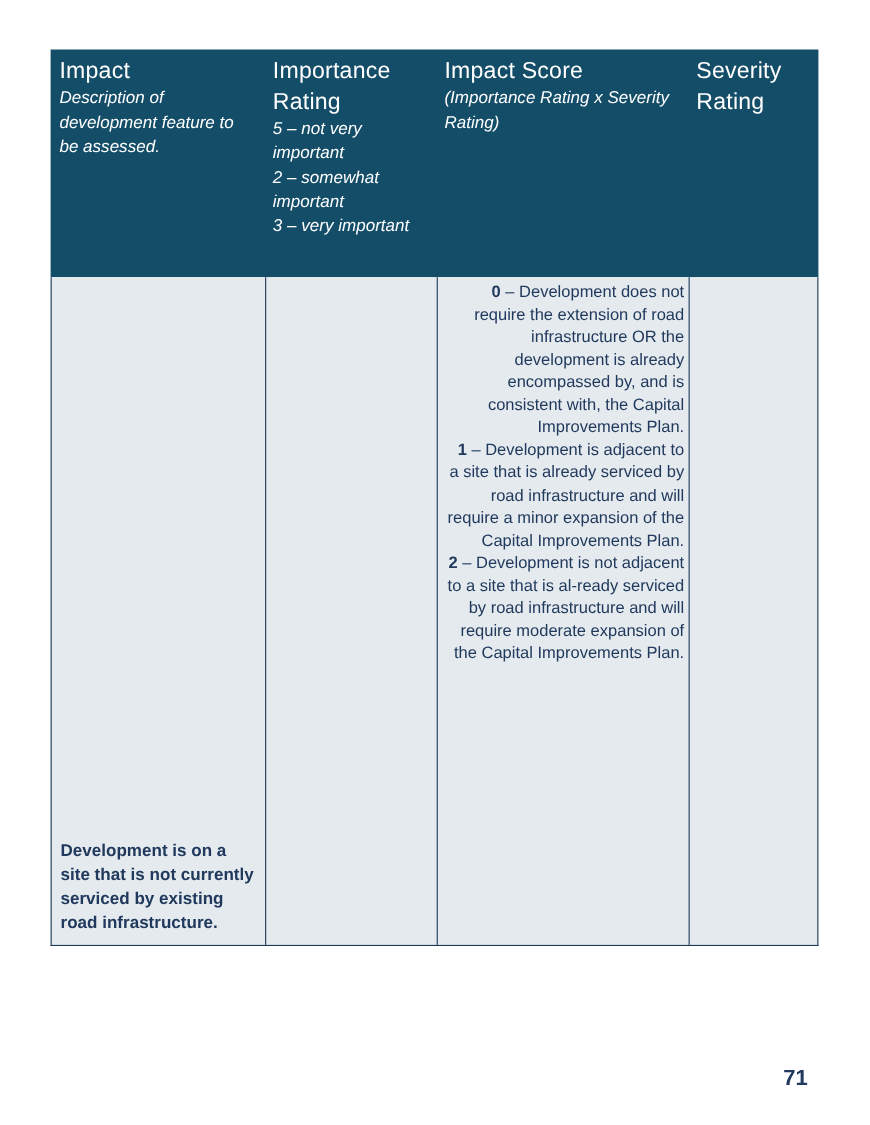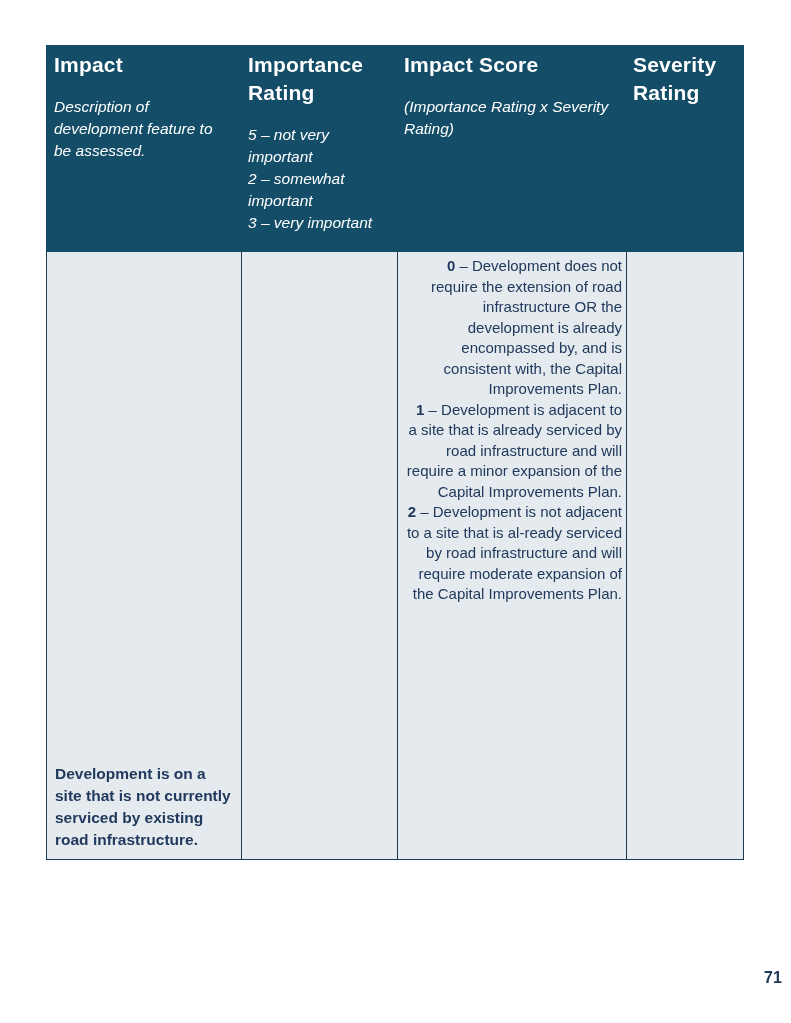--- a/index.html
+++ b/index.html
@@ -25,26 +25,25 @@
     height: 207px;
     box-sizing: border-box;
   }
   .th {
     padding: 6px 8px 0 8px;
     box-sizing: border-box;
     overflow: hidden;
   }
   .th-title {
     font-size: 21px;
-    font-weight: bold;
+    font-weight: normal;
     line-height: 28px;
     letter-spacing: 0.2px;
   }
   .th-sub {
-    margin-top: 17px;
     font-style: italic;
     font-size: 15.5px;
     line-height: 22px;
   }
   .legend-line { margin: 0; }
   .tbody {
     display: grid;
     grid-template-columns: 194px 156px 229px 119px;
     background: var(--body-bg, #e4eaee);
     height: 608px;
@@ -65,23 +64,23 @@
   }
   .severity-cell {
     padding: 4px 4px 0 7px;
     font-size: 15px;
     line-height: 20.5px;
   }
   .sev { margin: 0; }
   .sev b { font-weight: bold; }
   .page-number {
     position: absolute;
-    left: 764px; top: 969px;
+    left: 712px; top: 969px;
     font-weight: bold;
-    font-size: 16px;
+    font-size: 20px;
     color: var(--text, #21395c);
   }
 </style>
 </head>
 <body>
 
 <div class="doc-table">
 
   <div class="thead">
     <div class="th">

